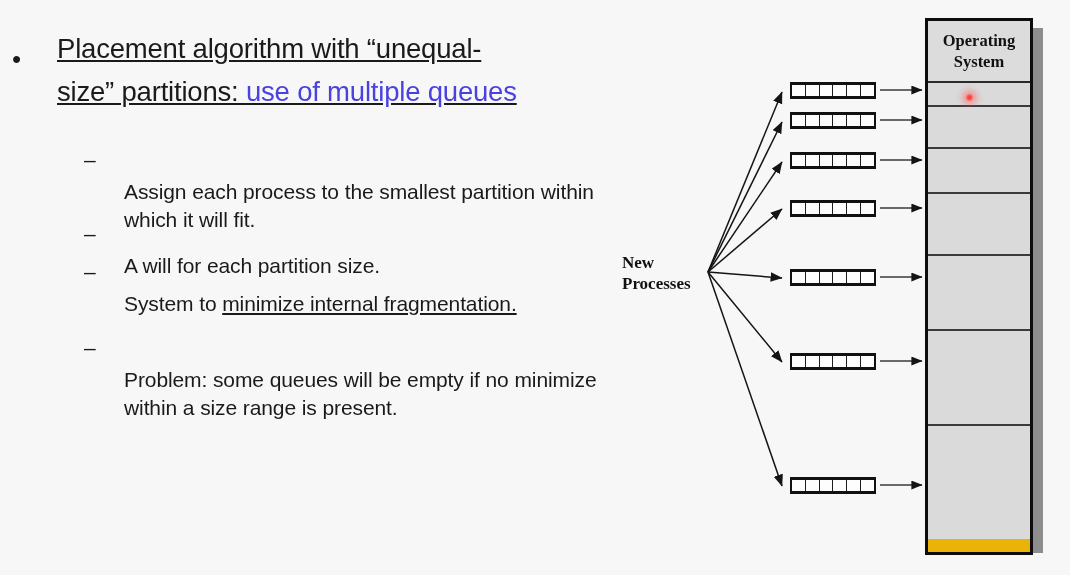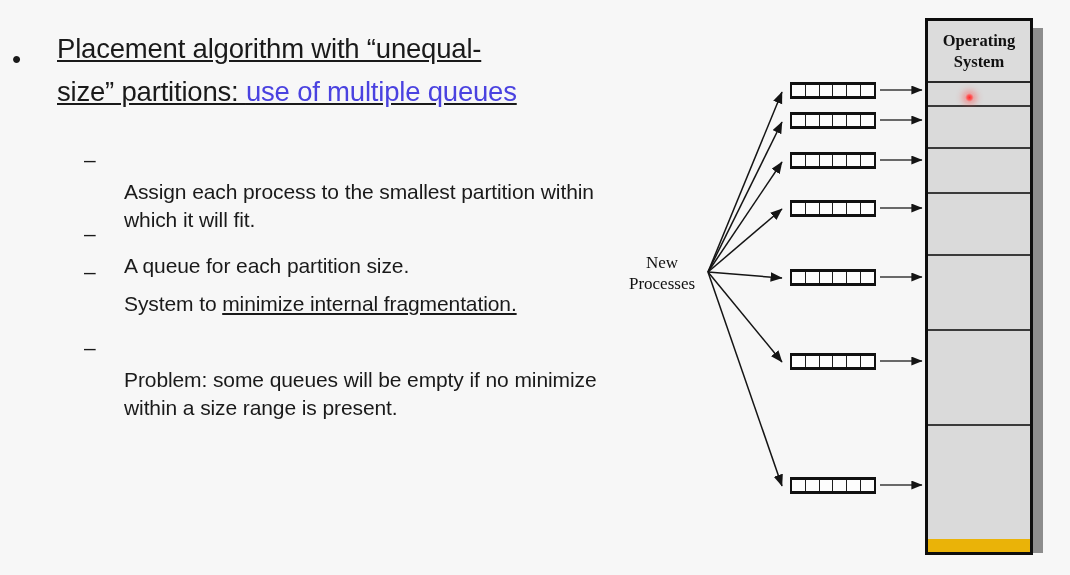--- a/index.html
+++ b/index.html
@@ -40,22 +40,22 @@
   }
   .u { text-decoration:underline; text-underline-offset:2px; }
 
   
   #diagram { position:absolute; left:600px; top:0; width:470px; height:575px; }
   #fan-svg { position:absolute; left:0; top:0; width:470px; height:575px; }
 
   .np-label {
     position:absolute;
     font-family:"Liberation Serif", serif;
-    font-weight:normal; font-size:17px; line-height:1.25;
-    color:#111; text-align:center; white-space:nowrap;
+    font-weight:bold; font-size:17px; line-height:1.25;
+    color:#111; white-space:nowrap;
   }
 
   
   .queue { position:absolute; width:86px; height:17px; }
   .q-inner {
     position:absolute; left:0; right:0; top:3px; bottom:3px;
     border-left:2px solid #111; border-right:2px solid #111;
     background:#fdfdfd;
     display:flex;
   }
@@ -117,21 +117,21 @@
       </div>
     </div>
 
     <div class="l2" style="top:146px;">
       <span class="l2-dash">–</span>
       <div class="l2-text">Assign each process to the smallest partition within which it will fit.</div>
     </div>
 
     <div class="l2" style="top:220px;">
       <span class="l2-dash">–</span>
-      <div class="l2-text">A queue for each partition size.</div>
+      <div class="l2-text">A will for each partition size.</div>
     </div>
 
     <div class="l2" style="top:258px;">
       <span class="l2-dash">–</span>
       <div class="l2-text"><span>System to </span><span class="u">minimize internal fragmentation.</span></div>
     </div>
 
     <div class="l2" style="top:334px;">
       <span class="l2-dash">–</span>
       <div class="l2-text">Problem: some queues will be empty if no minimize within a size range is present.</div>

